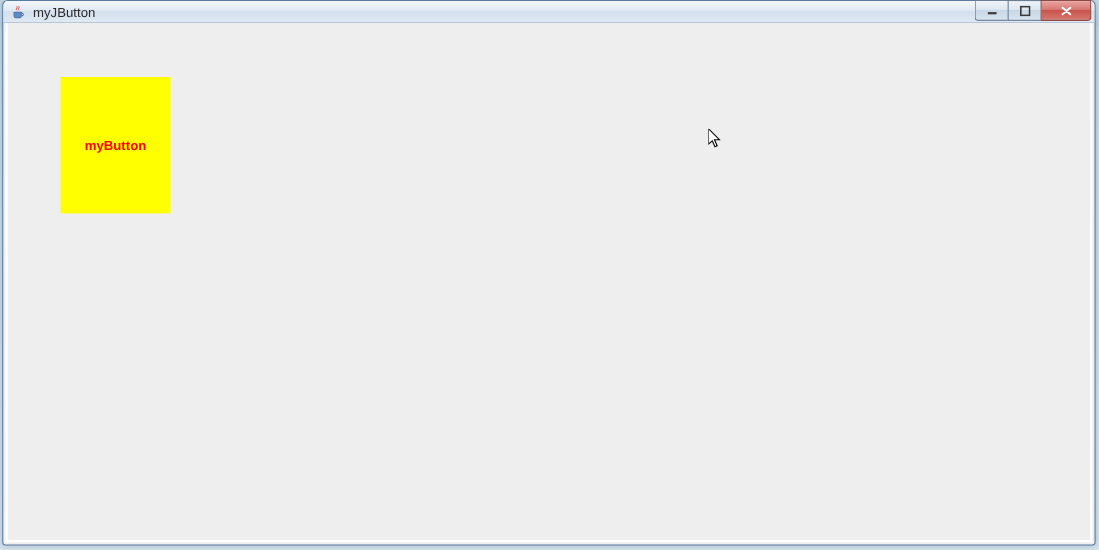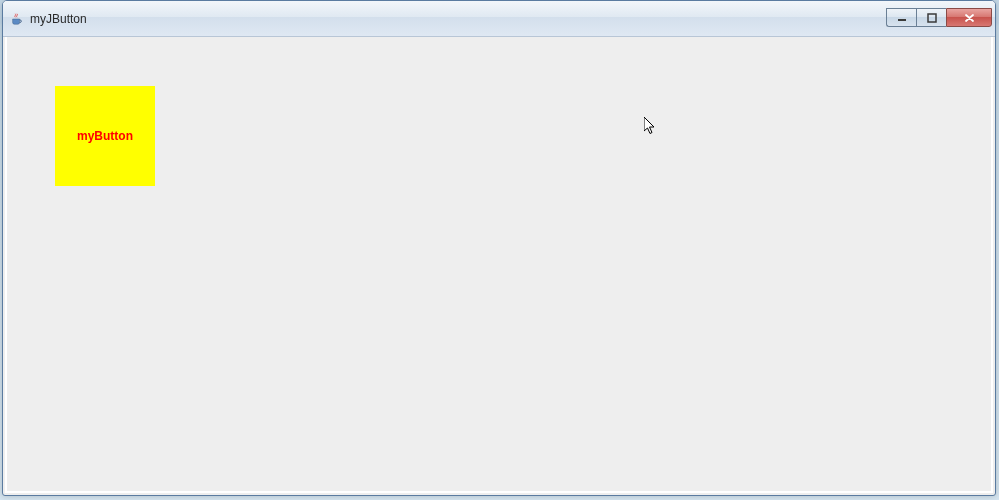--- a/index.html
+++ b/index.html
@@ -32,21 +32,21 @@
       width: 994px;
       height: 496px;
       background: #eeeeee;
       border: 1px solid #5a7ba0;
       border-radius: 5px 5px 3px 3px;
       box-shadow: 0 0 6px rgba(0,0,0,0.2);
       display: flex;
       flex-direction: column;
     }
     .titlebar {
-      height: 36px;
+      height: 20px;
       background: linear-gradient(to bottom, #f2f6fa 0%, #e0e9f2 45%, #d3dfec 46%, #dfe8f3 100%);
       border-bottom: 1px solid #b8c6d6;
       border-radius: 4px 4px 0 0;
       display: flex;
       align-items: center;
       padding: 0 2px 0 6px;
       position: relative;
     }
     .app-icon {
       width: 16px;
@@ -105,21 +105,21 @@
       border: 2px solid #ffffff;
       border-top: none;
       margin: 0 2px 2px 2px;
       position: relative;
     }
     .my-button {
       position: absolute;
       top: 49px;
       left: 48px;
       width: 100px;
-      height: 100px;
+      height: 124px;
       background: #ffff00;
       border: none;
       display: flex;
       align-items: center;
       justify-content: center;
       color: #ff0000;
       font-family: "Dialog", Arial, sans-serif;
       font-size: 12px;
       font-weight: bold;
       cursor: default;

